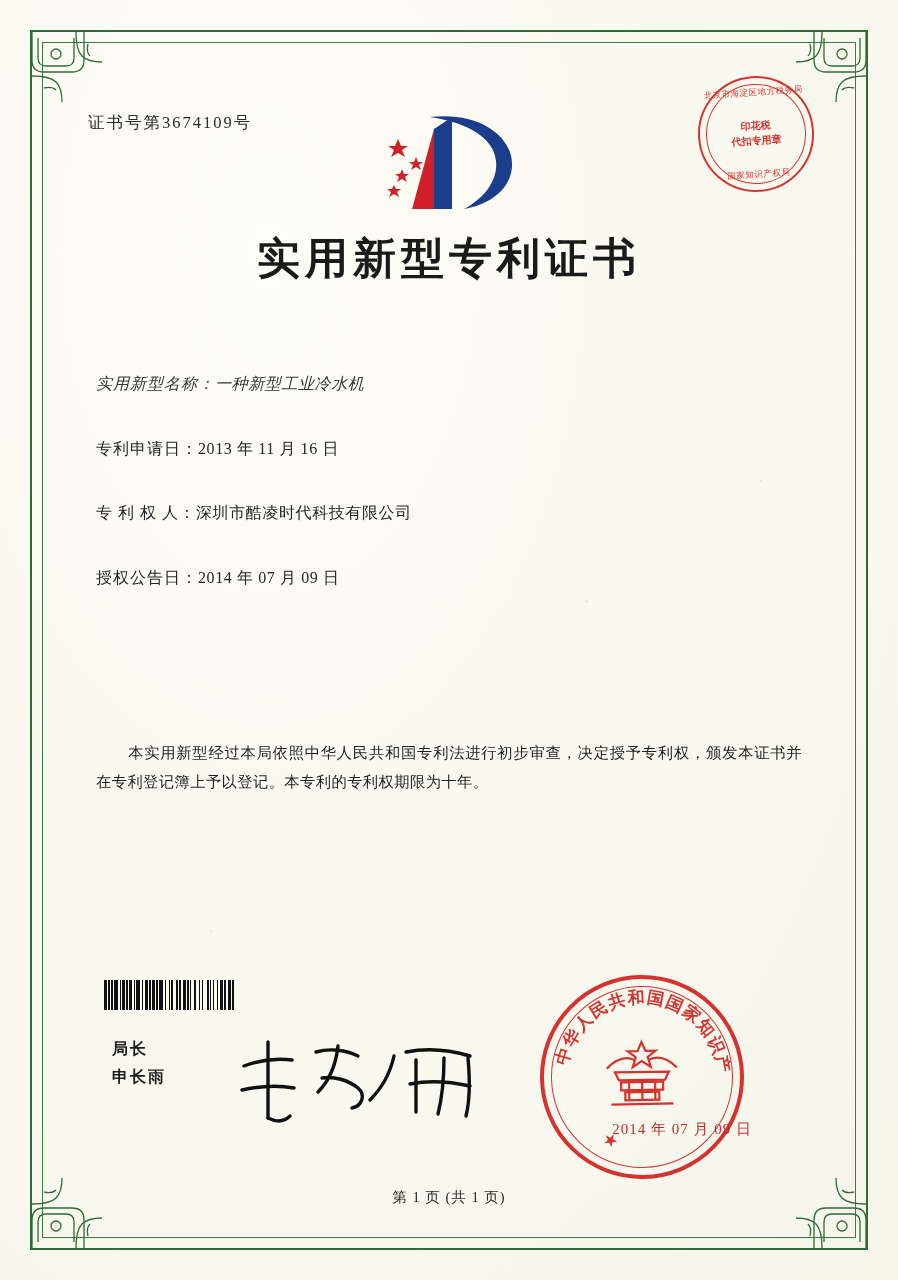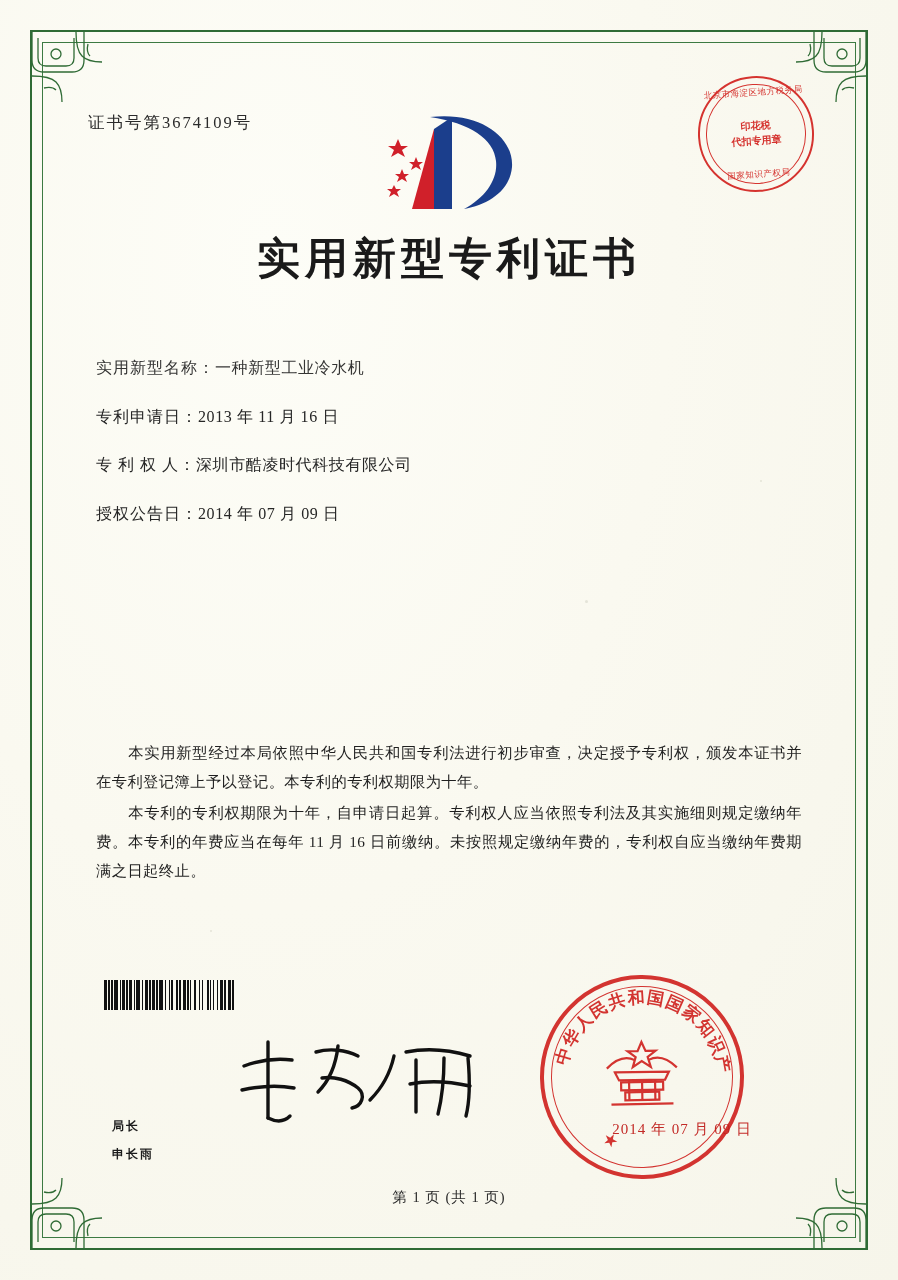--- a/index.html
+++ b/index.html
@@ -89,22 +89,23 @@
     font-size:16px;
     color:#262626;
     letter-spacing:.5px;
   }
   .field .lbl{
     white-space:pre;
     letter-spacing:1px;
   }
   .field .val{
     letter-spacing:.6px;
-  }
-  .field.f-blur{filter:blur(.35px);opacity:.93;}
+    margin-top:16px;
+  }
+  .field.f-blur{filter:blur(.35px);opacity:.93;font-style:italic;}
 
   
   .paras{
     position:absolute;left:96px;right:96px;top:738px;
     font-size:15.3px;
     line-height:29px;
     color:#1f1f1f;
     text-align:justify;
     letter-spacing:.4px;
   }
@@ -113,22 +114,22 @@
   
   .barcode{
     position:absolute;left:104px;top:980px;
     height:30px;width:258px;
     display:flex;align-items:flex-end;
   }
   .barcode i{display:block;background:#111;height:30px;}
 
   
   .sig-label{
-    position:absolute;left:112px;top:1112px;
-    font-size:12px;font-weight:bold;line-height:28px;color:#1c1c1c;
+    position:absolute;left:112px;top:1035px;
+    font-size:16px;font-weight:bold;line-height:28px;color:#1c1c1c;
     letter-spacing:2px;
     font-family:"DejaVu Serif", serif;
   }
   .sig-hand{
     position:absolute;left:230px;top:1030px;
     width:260px;height:100px;
   }
 
   
   .seal{
@@ -276,21 +277,20 @@
       <span class="val">深圳市酷凌时代科技有限公司</span>
     </div>
     <div class="field">
       <span class="lbl">授权公告日：</span>
       <span class="val">2014 年 07 月 09 日</span>
     </div>
   </div>
 
   <div class="paras">
     <p>本实用新型经过本局依照中华人民共和国专利法进行初步审查，决定授予专利权，颁发本证书并在专利登记簿上予以登记。本专利的专利权期限为十年。</p>
-    <p>本专利的专利权期限为十年，自申请日起算。专利权人应当依照专利法及其实施细则规定缴纳年费。本专利的年费应当在每年 11 月 16 日前缴纳。未按照规定缴纳年费的，专利权自应当缴纳年费期满之日起终止。</p>
   </div>
 
   <div class="barcode" id="barcode">
       <i style="width: 3.15px; background: rgb(17, 17, 17);"></i>
       <i style="width: 1.05px; background: transparent;"></i>
       <i style="width: 2.1px; background: rgb(17, 17, 17);"></i>
       <i style="width: 1.05px; background: transparent;"></i>
       <i style="width: 2.1px; background: rgb(17, 17, 17);"></i>
       <i style="width: 1.05px; background: transparent;"></i>
       <i style="width: 3.15px; background: rgb(17, 17, 17);"></i>

